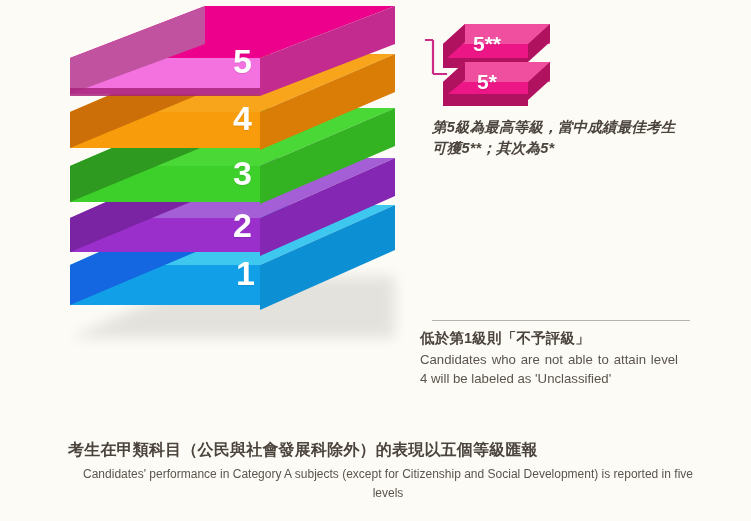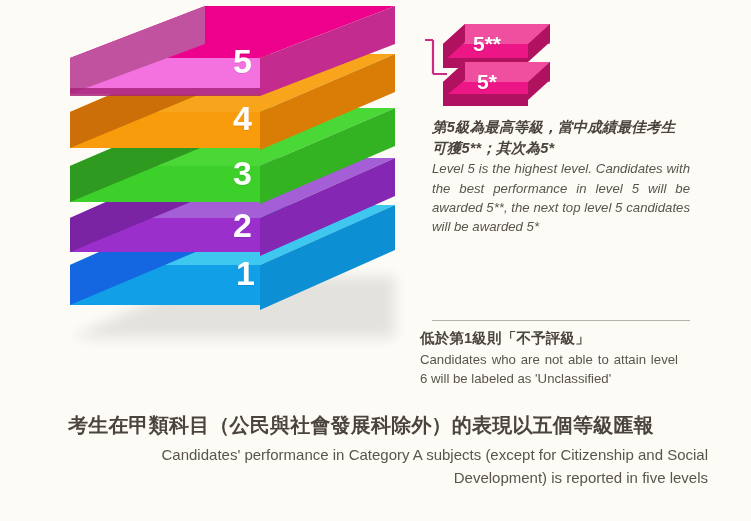--- a/index.html
+++ b/index.html
@@ -55,22 +55,22 @@
   }
   .divider {
     position:absolute;
     left:432px; top:320px;
     width:258px; height:1px;
     background:#b9b2a8;
   }
 
   
   #caption { position:absolute; left:68px; top:410px; width:640px; }
-  #caption .zh { font-size:20px; line-height:1.5; margin-bottom:3px; }
-  #caption .en { font-size:15px; line-height:1.55; text-align:right; color:#5a544d; }
+  #caption .zh { font-size:16px; line-height:1.5; margin-bottom:3px;margin-top:28px; }
+  #caption .en { font-size:12px; line-height:1.55; text-align:center; color:#5a544d; }
 </style>
 </head>
 <body>
 
 <div id="root">
 
   <div id="stack">
     <svg width="420" height="400" viewBox="0 0 420 400" xmlns="http://www.w3.org/2000/svg">
       <defs>
         <filter id="softshadow" x="-25%" y="-25%" width="150%" height="160%">
@@ -151,28 +151,27 @@
         <polygon points="18,70 40,50 40,68 18,86" fill="#b0125f"></polygon>
         <polygon points="18,82 103,82 103,94 18,94" fill="#b0125f"></polygon>
       </g>
     </svg>
     <span class="badge-label" style="left:48px; top:20px;">5**</span>
     <span class="badge-label" style="left:52px; top:58px;">5*</span>
   </div>
 
   <div id="note-top">
     <div class="zh">第5級為最高等級，當中成績最佳考生可獲5**；其次為5*</div>
-    <div class="en">Level 5 is the highest level. Candidates with the best performance in level 5 will be awarded 5**, the next top level 5 candidates will be awarded 5*</div>
   </div>
 
   <div class="divider"></div>
 
   <div id="note-bottom">
     <div class="zh">低於第1級則「不予評級」</div>
-    <div class="en">Candidates who are not able to attain level 6 will be labeled as 'Unclassified'</div>
+    <div class="en">Candidates who are not able to attain level 4 will be labeled as 'Unclassified'</div>
   </div>
 
   <div id="caption">
     <div class="zh">考生在甲類科目（公民與社會發展科除外）的表現以五個等級匯報</div>
     <div class="en">Candidates' performance in Category A subjects (except for Citizenship and Social Development) is reported in five levels</div>
   </div>
 
 </div>
 
 </body></html>

